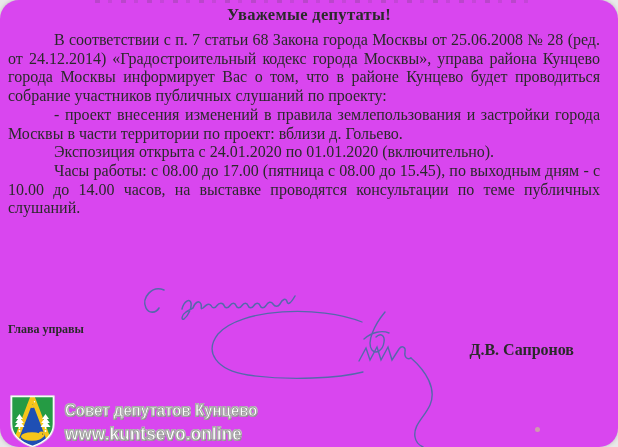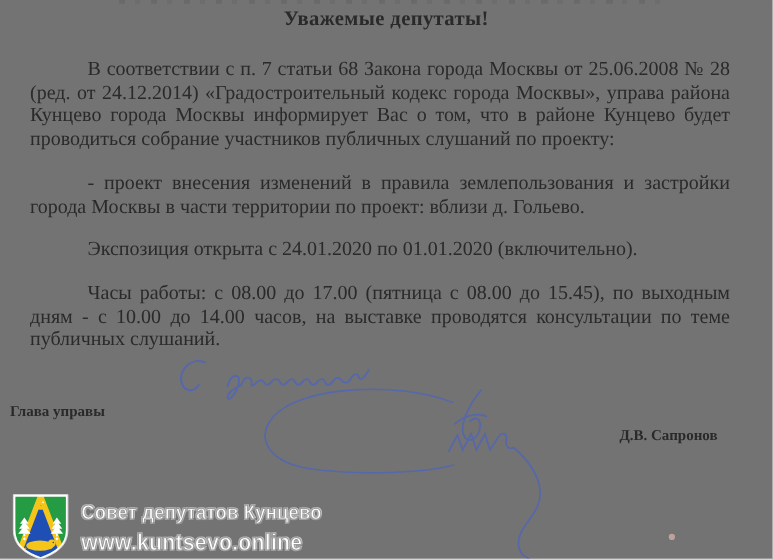--- a/index.html
+++ b/index.html
@@ -1,50 +1,51 @@
 <!DOCTYPE html>
 <html><head>
 <meta charset="utf-8">
 <style>
   html,body{margin:0;padding:0;background:#e9e9e9;}
   .page{
     position:relative;
     width:618px;height:447px;
-    background:#737373;
+    background:#d946ef;
     font-family:"Liberation Serif", serif;
     color:#2a2a2a;
     overflow:hidden;
     box-shadow:0 0 4px rgba(0,0,0,.2);
+    border-radius:19px;
   }
   .scan-artifact{
     position:absolute;top:0;left:95px;width:435px;height:3px;
     background:repeating-linear-gradient(90deg, rgba(70,70,70,.38) 0 5px, transparent 5px 13px, rgba(70,70,70,.25) 13px 17px, transparent 17px 26px);
     opacity:.55;
   }
   .heading{
     position:absolute;top:5px;left:0;right:0;
     text-align:center;
     font-size:16.5px;font-weight:bold;letter-spacing:.3px;
   }
   .body-text{
     position:absolute;top:31px;left:8px;width:592px;
     text-align:justify;
     font-size:16px;line-height:18.7px;
   }
-  .body-text p{margin:16px;text-indent:46px;}
+  .body-text p{margin:0;text-indent:46px;}
   .body-text p.spaced{margin-top:6px;}
   .hand-closing{position:absolute;left:138px;top:283px;width:180px;height:38px;}
   .sig-scribble{position:absolute;left:200px;top:298px;width:250px;height:149px;}
   .sig-title{
     position:absolute;left:8px;top:320px;
     font-weight:bold;font-size:12px;line-height:19.5px;
   }
   .sig-name{
     position:absolute;right:44px;top:341px;
-    font-weight:bold;font-size:12px;
+    font-weight:bold;font-size:16px;
   }
   .footer-logo{
     position:absolute;left:9px;top:395px;
     display:flex;gap:9px;align-items:flex-start;
   }
   .emblem{width:47px;height:53px;flex:0 0 auto;}
   .logo-text{
     font-family:"Liberation Sans", sans-serif;
     font-weight:bold;
     transform:scaleX(.92);transform-origin:left top;

